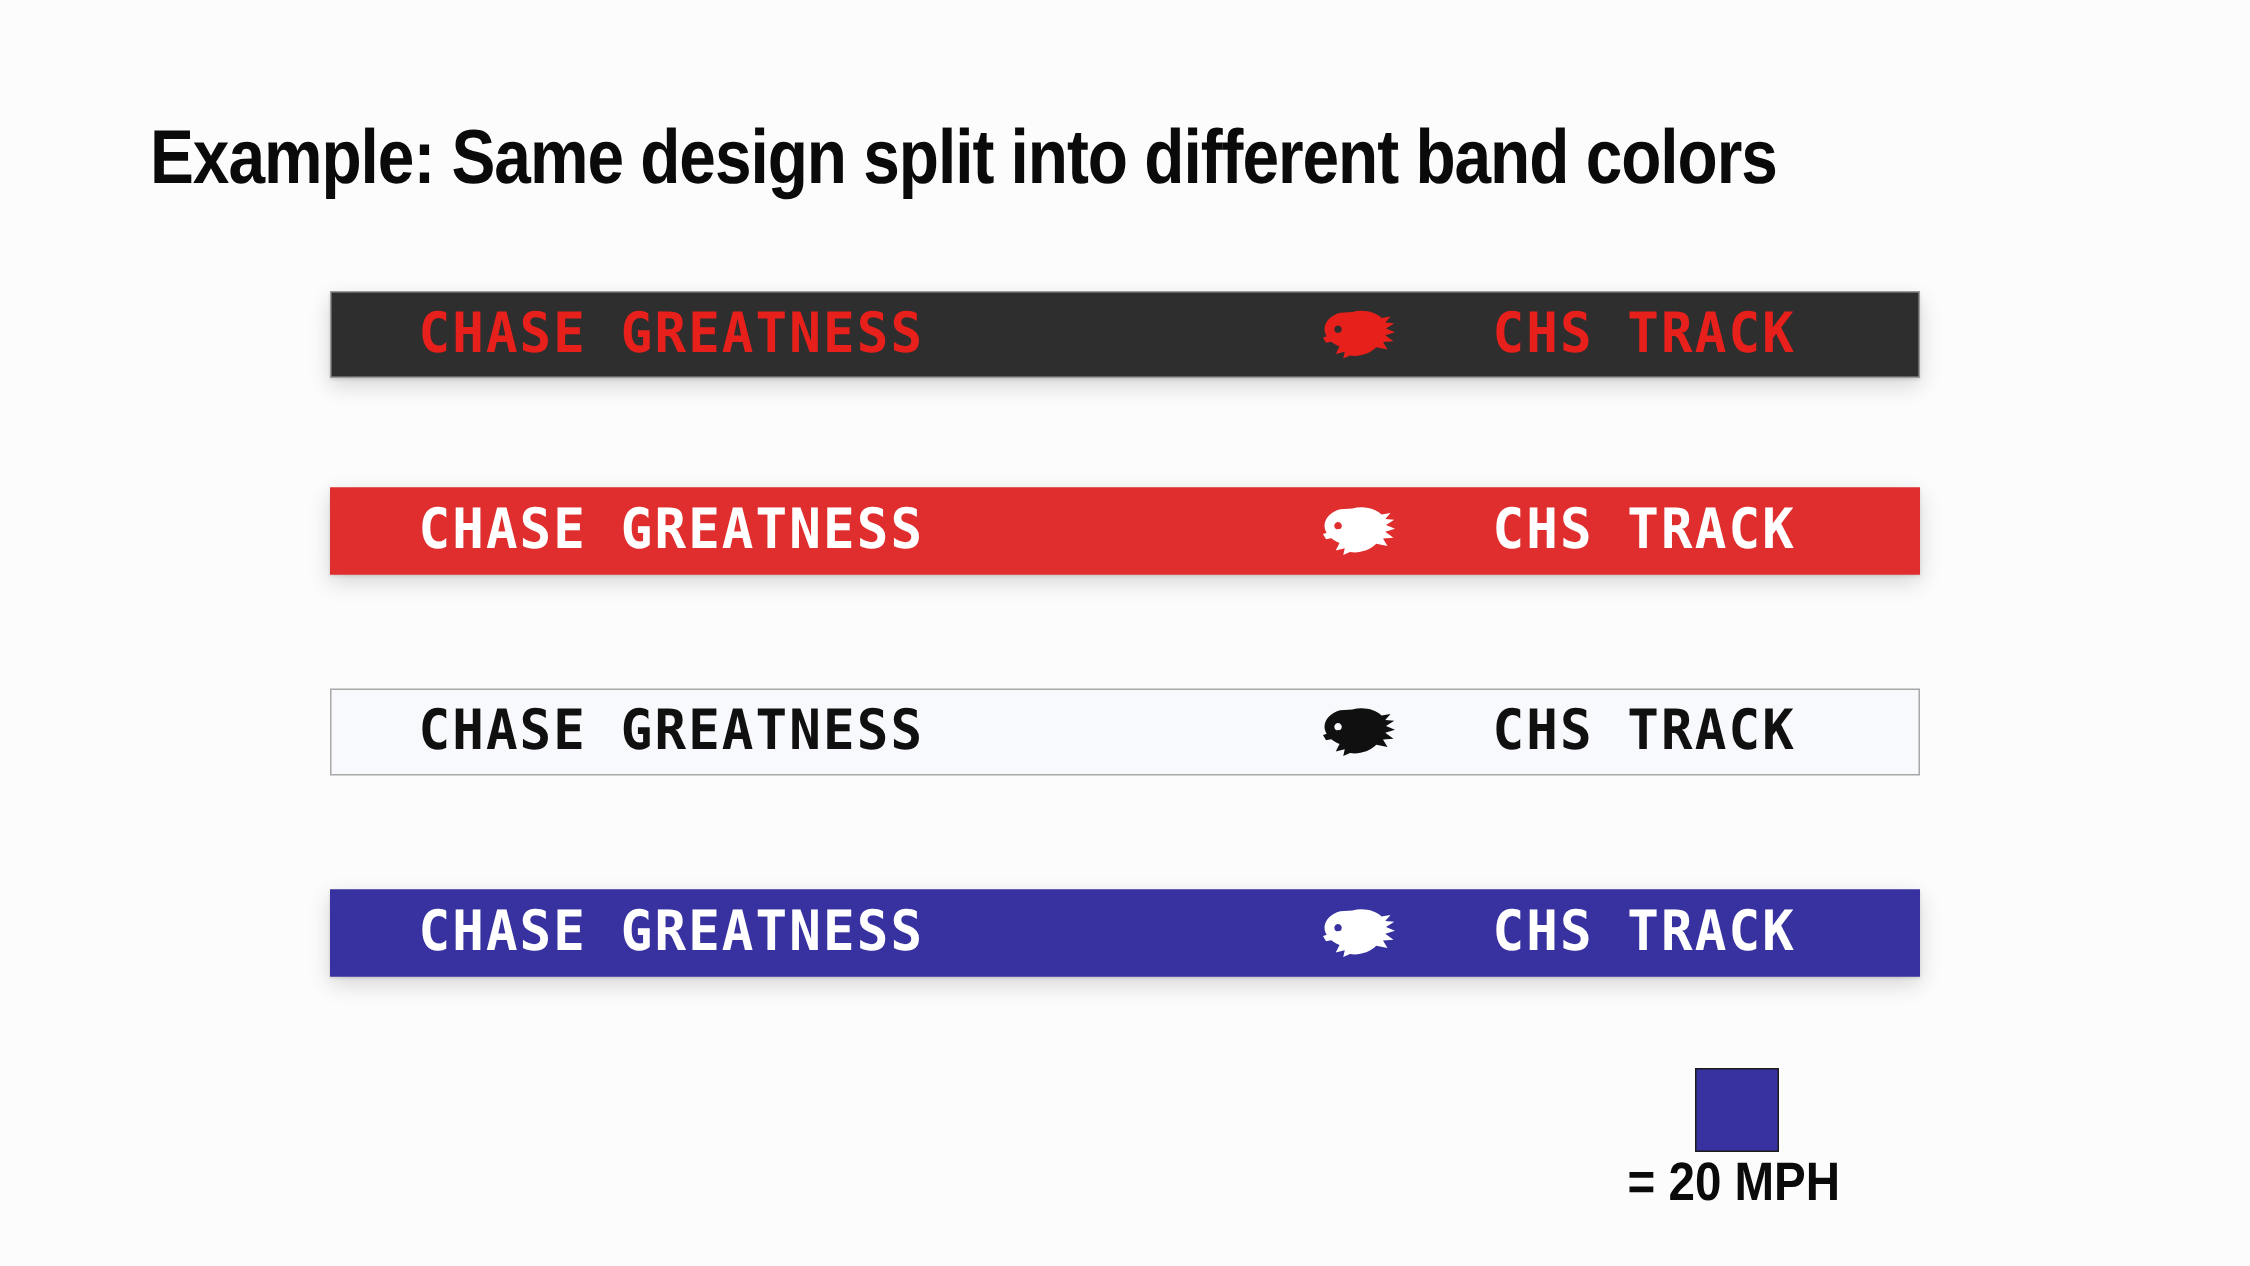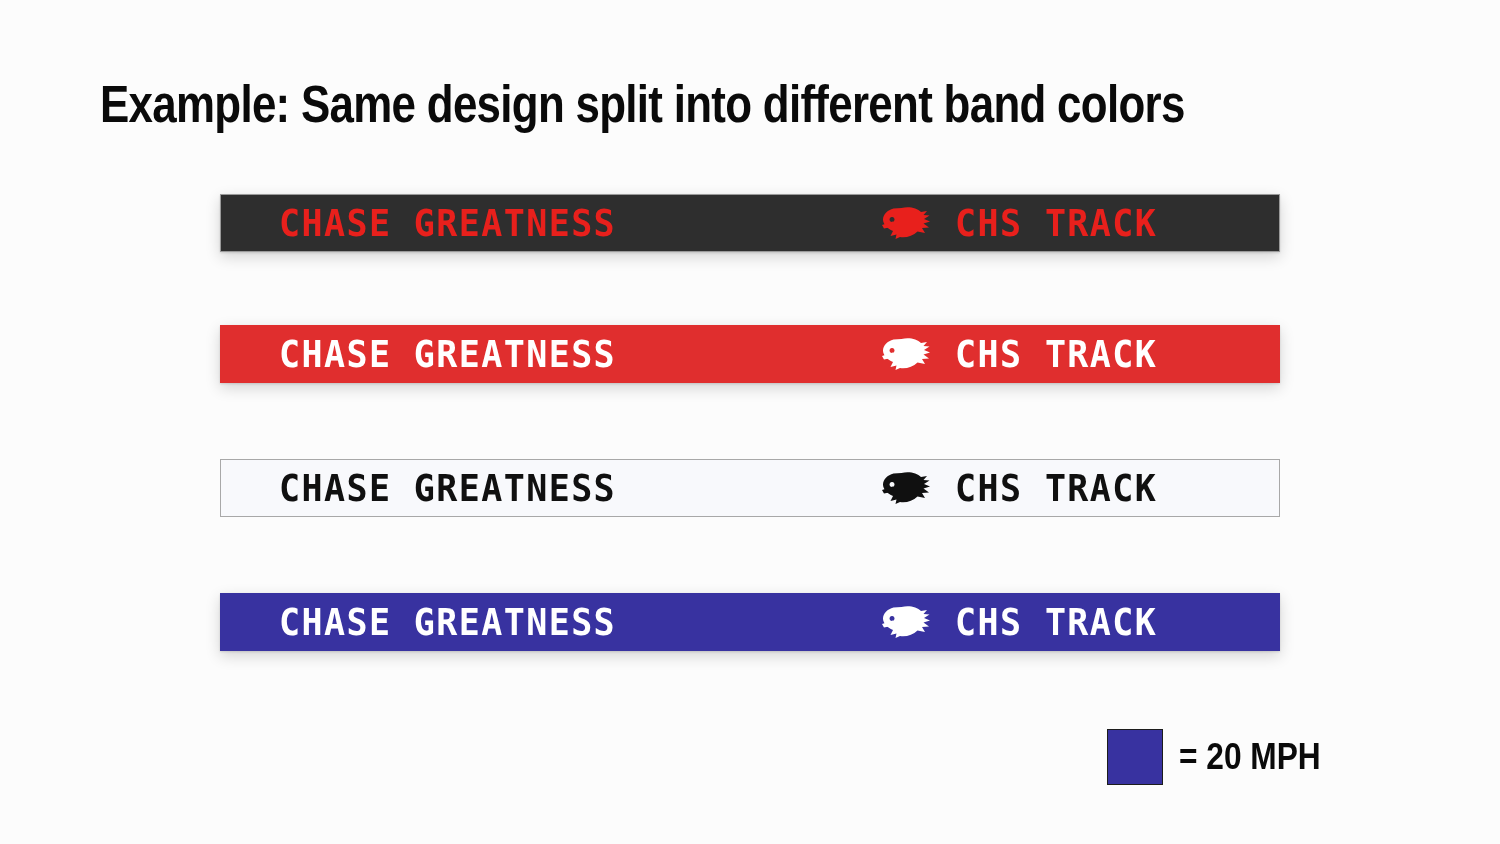--- a/index.html
+++ b/index.html
@@ -61,20 +61,21 @@
     position: absolute;
     left: 58px;
     display: flex;
     align-items: center;
   }
   .band-right {
     position: absolute;
     left: 660px;
     display: flex;
     align-items: center;
+    gap: 40px;
   }
 
   .band-text {
     font-family: "DejaVu Sans Mono", monospace;
     font-weight: bold;
     font-size: 35px;
     line-height: 38px;
     letter-spacing: 1.4px;
     white-space: nowrap;
     transform: scaleY(1.06);
@@ -100,21 +101,21 @@
   .legend-item {
     position: absolute;
     top: 0;
     display: flex;
     align-items: center;
     height: 90px;
   }
   .legend-i0 { left: 153px; }
   .legend-i1 { left: 469px; }
   .legend-i2 { left: 790px; }
-  .legend-i3 { left: 1107px; }
+  .legend-i3 { left: 1069px; flex-direction: column; }
 
   .swatch {
     width: 56px;
     height: 56px;
     flex: none;
     box-sizing: border-box;
   }
   .legend-label {
     margin-left: 16px;
     font-family: "Liberation Sans", sans-serif;

